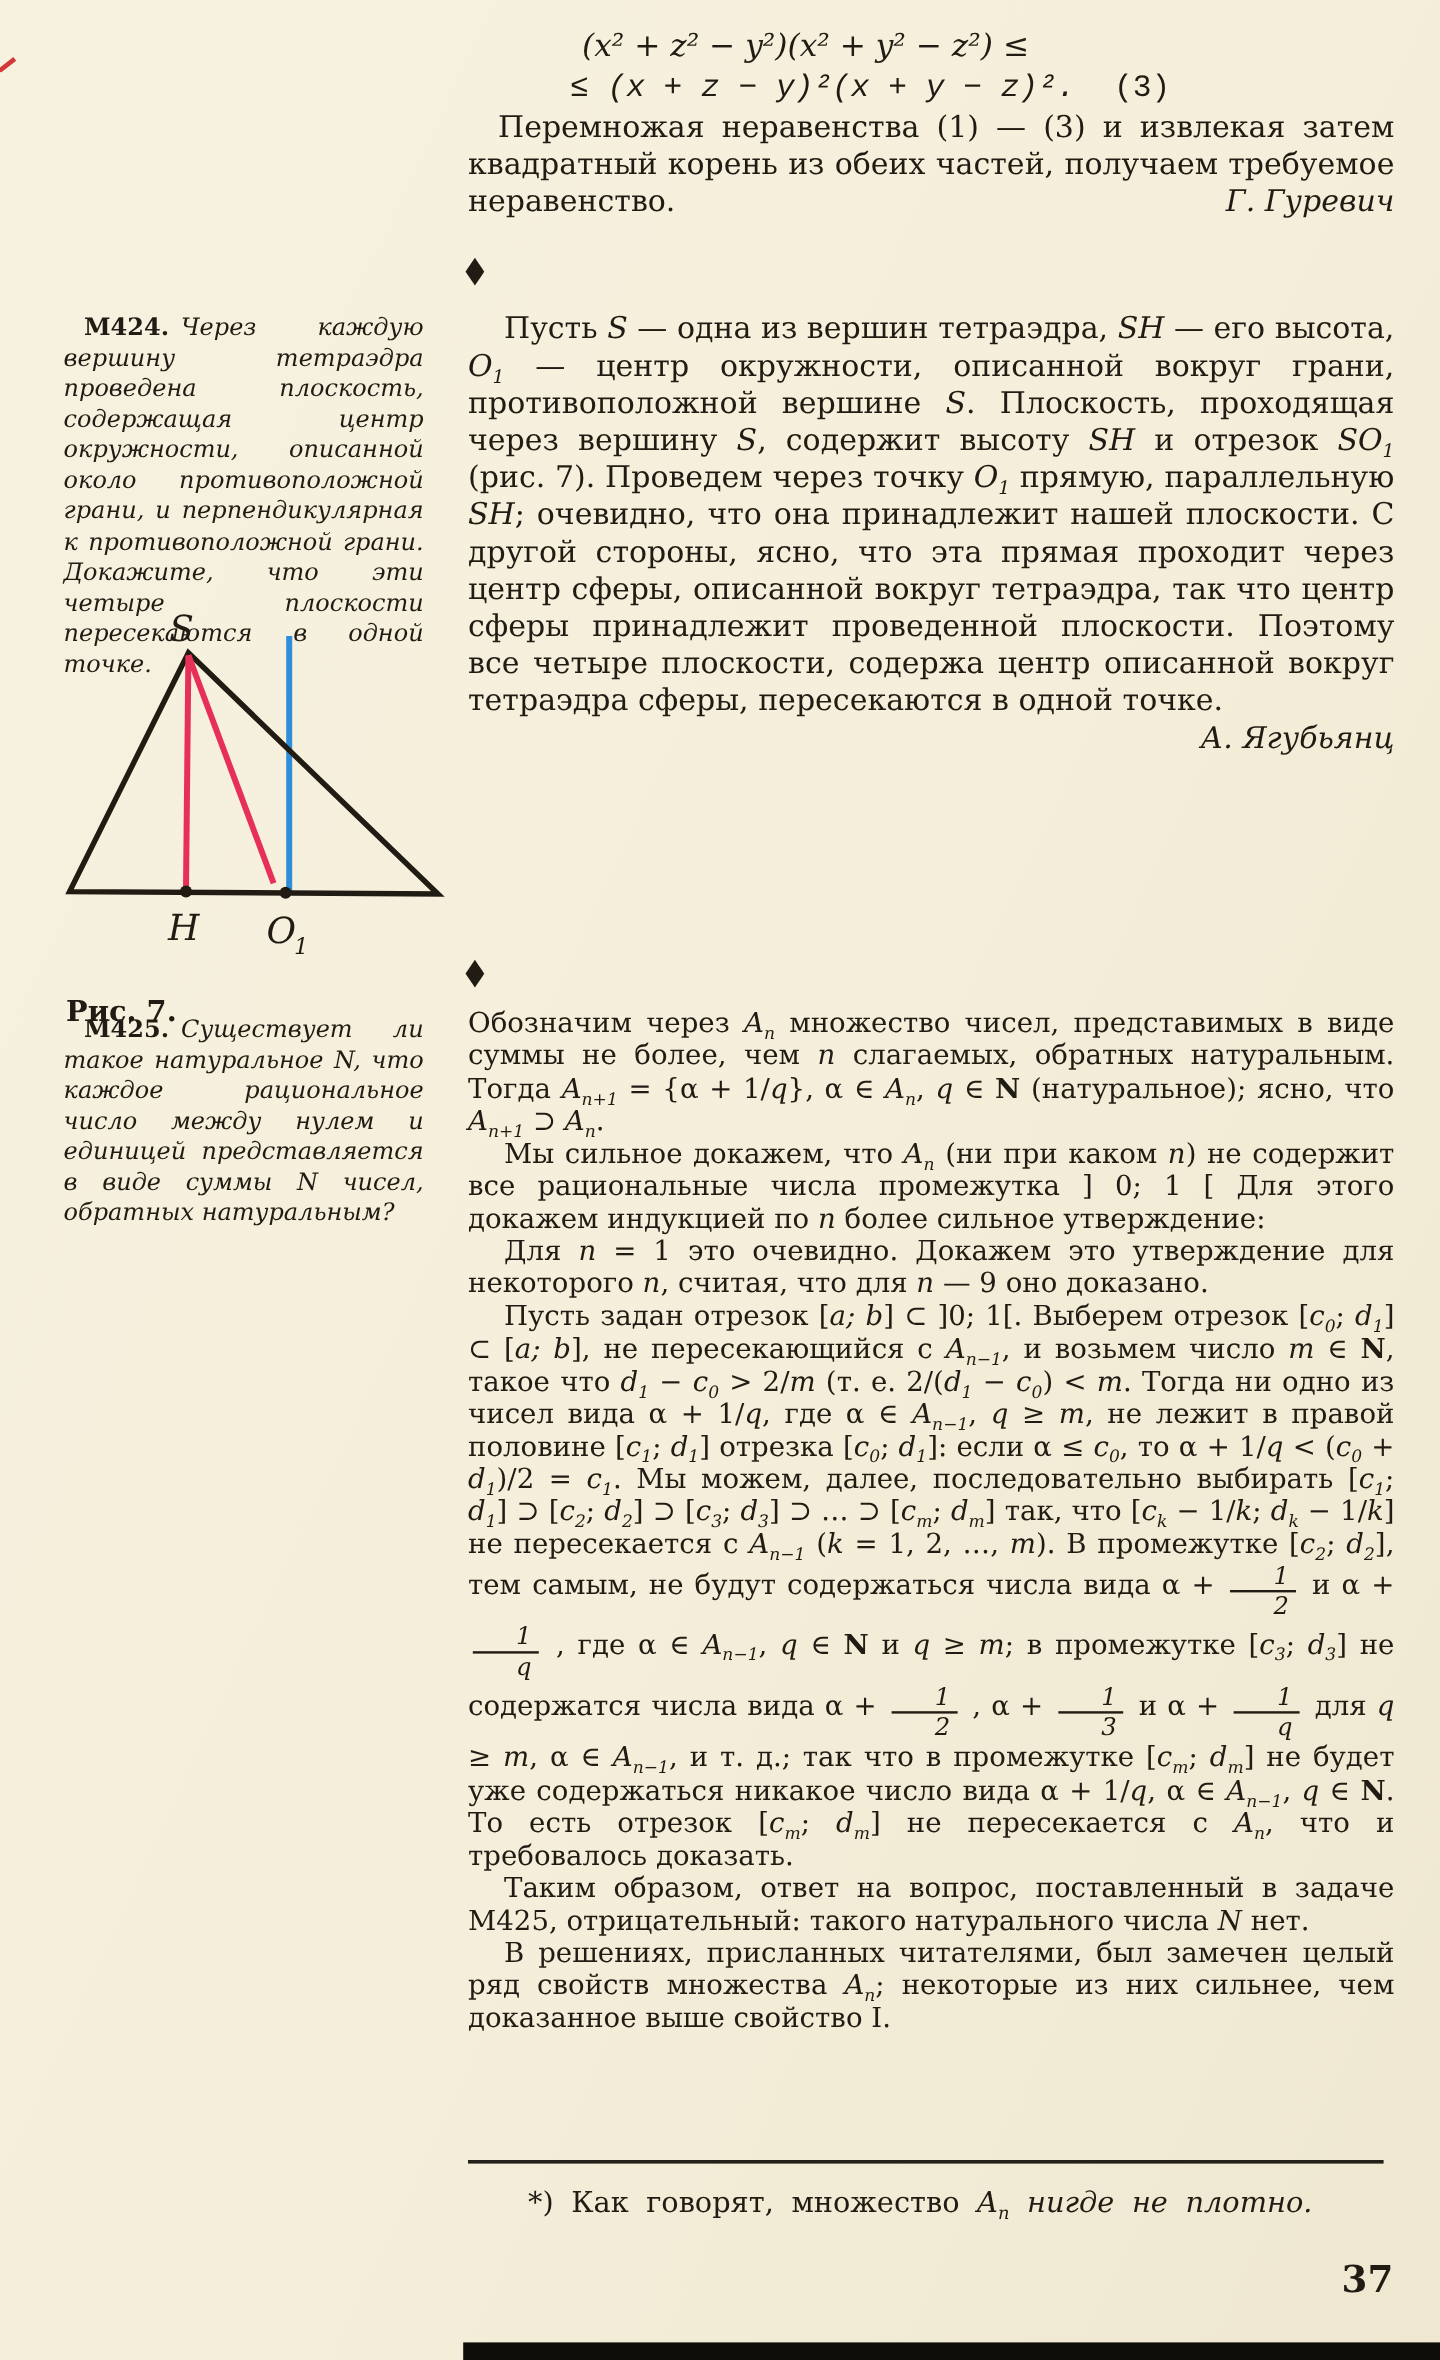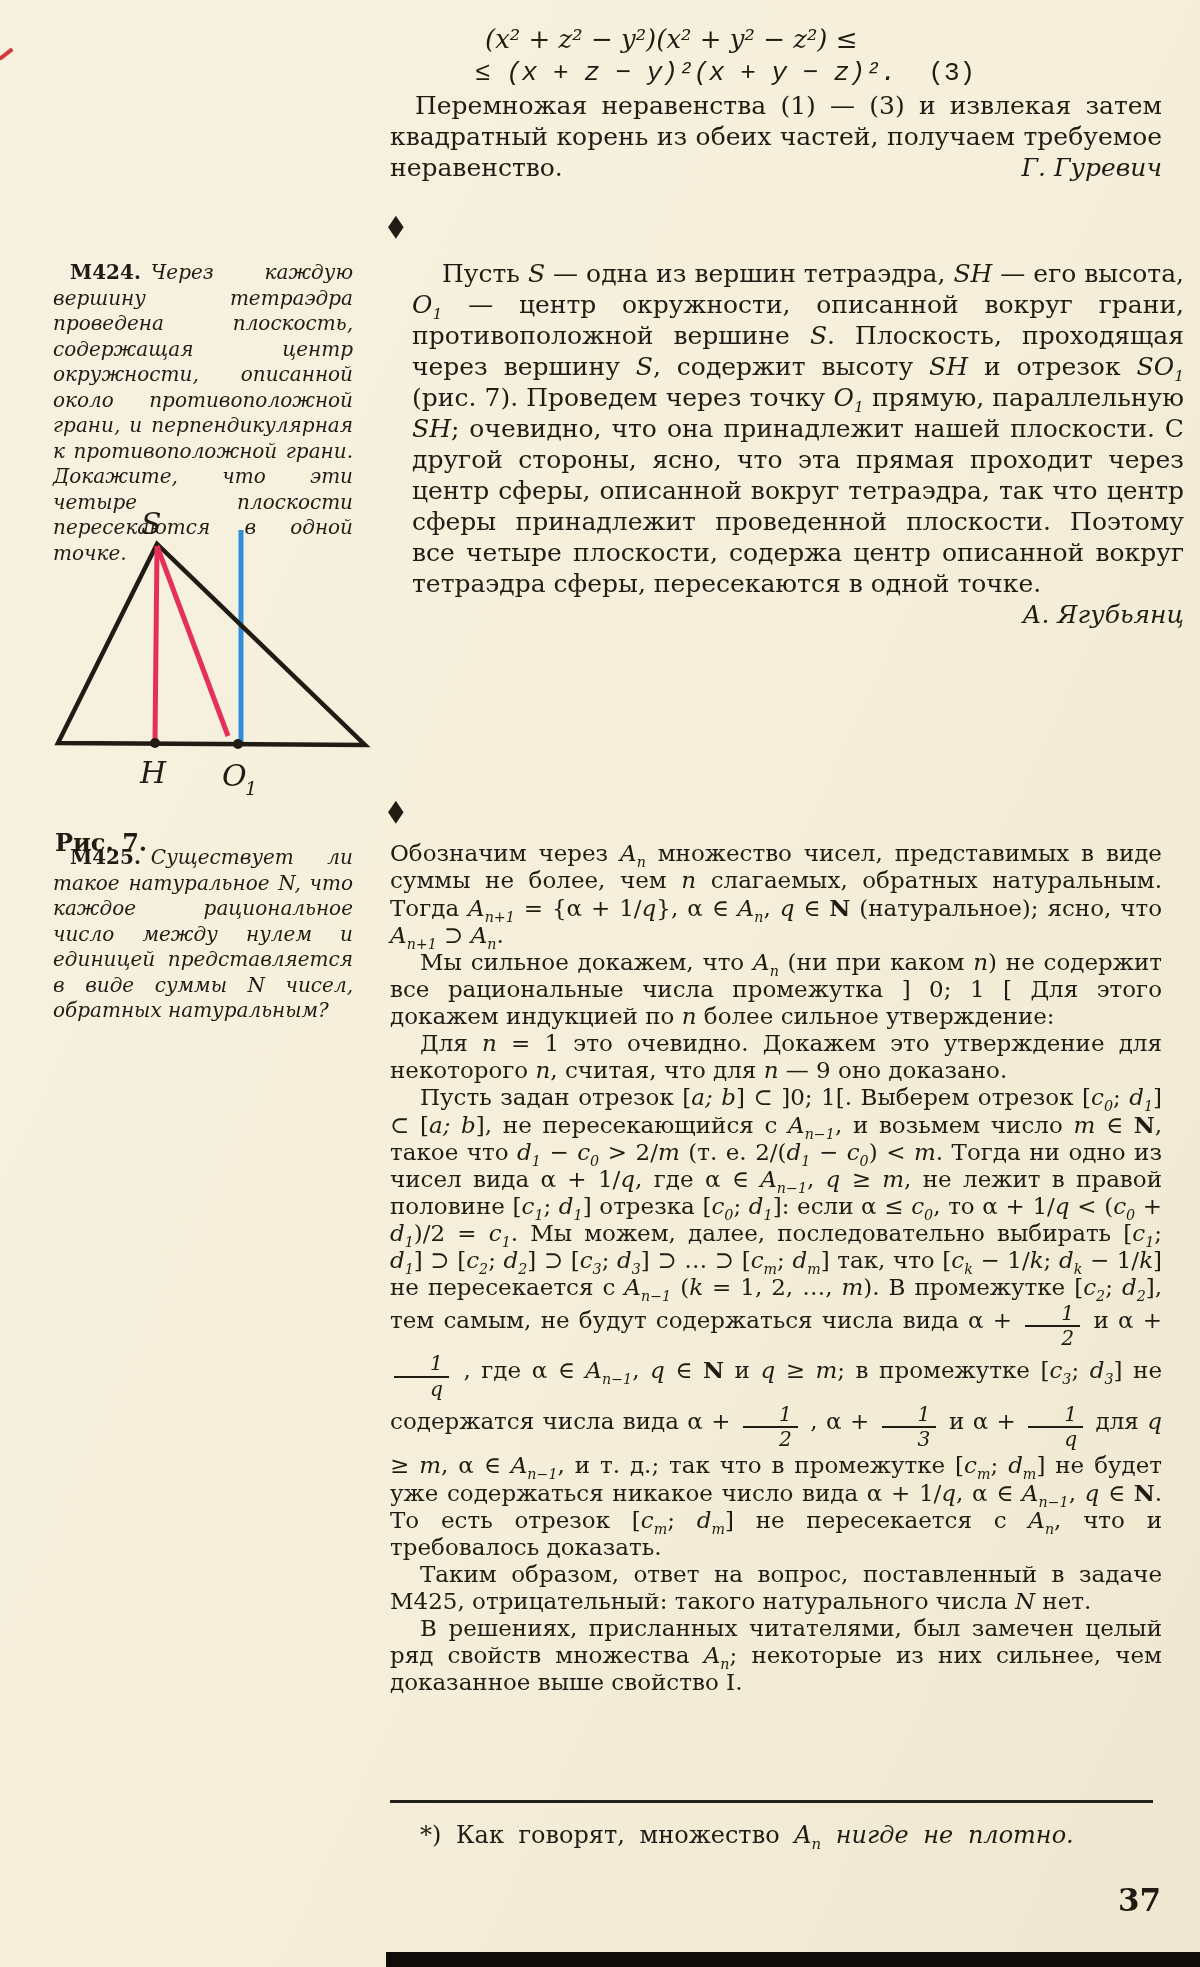--- a/index.html
+++ b/index.html
@@ -38,34 +38,34 @@
   .fig{position:absolute;left:28px;top:498px;width:350px;height:300px;}
   .fig .tri{fill:none;stroke:#211c13;stroke-width:4.5;stroke-linejoin:miter;}
   .fig .pink{stroke:var(--pink,#e73058);stroke-width:5;fill:none;}
   .fig .blue{stroke:var(--blue,#2f8ed9);stroke-width:5;fill:none;}
   .fig .dot{fill:#211c13;}
   .flabel{font-style:italic;font-size:30px;fill:#211c13;font-family:"DejaVu Serif","Liberation Serif",serif;}
   .flabel-sub{font-style:italic;font-size:19px;fill:#211c13;font-family:"DejaVu Serif","Liberation Serif",serif;}
   .fig-caption{position:absolute;left:55px;top:792px;font-weight:bold;font-size:24px;margin-top:36px;}
 
   
-  .m424sol{position:absolute;left:412px;top:258px;width:772px;font-size:25px;line-height:31px;}
+  .m424sol{position:absolute;left:390px;top:258px;width:772px;font-size:25px;line-height:31px;}
   .m424sol .body{text-indent:30px;}
   .sig{text-align:right;font-style:italic;}
 
   .m425sol{position:absolute;left:390px;top:840px;width:772px;font-size:23px;line-height:27px;}
   .m425sol .ind{text-indent:30px;}
   .m425sol .itpara{font-style:italic;}
 
   .frac{display:inline-block;vertical-align:-0.85em;text-align:center;font-size:0.88em;line-height:1.05;margin:2px 4px;font-style:italic;}
   .frac .fn{display:block;border-bottom:2px solid currentColor;padding:0 6px 1px;}
   .frac .fd{display:block;padding-top:1px;}
 
   .foot-rule{position:absolute;left:390px;top:1800px;width:763px;height:3px;background:#24201a;}
-  .footnote{position:absolute;left:390px;top:1820px;width:763px;font-size:24px;line-height:30px;text-indent:30px;word-spacing:7px;}
+  .footnote{position:absolute;left:410px;top:1820px;width:763px;font-size:24px;line-height:30px;text-indent:30px;word-spacing:7px;}
   .page-number{position:absolute;left:1118px;top:1882px;font-size:31px;font-weight:bold;}
   .bottom-bar{position:absolute;left:386px;top:1952px;width:814px;height:15px;background:#0f0d0a;}
   .scan-mark{position:absolute;left:-2px;top:52px;width:16px;height:4px;background:#d23a3a;transform:rotate(-38deg);}
 </style>
 </head>
 <body>
 
 <div class="page">
 
   <div class="scan-mark"></div>

